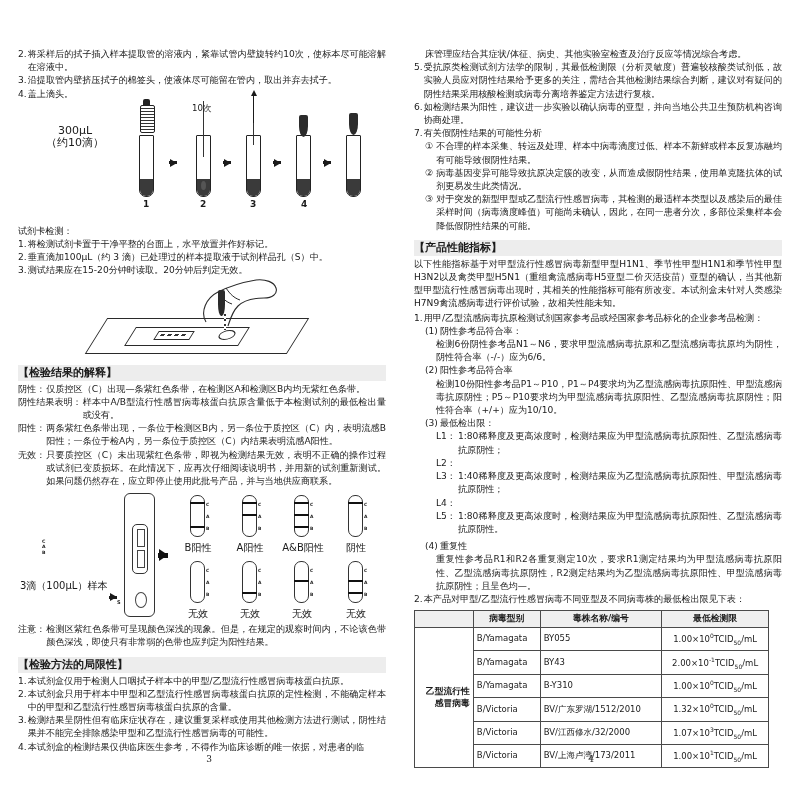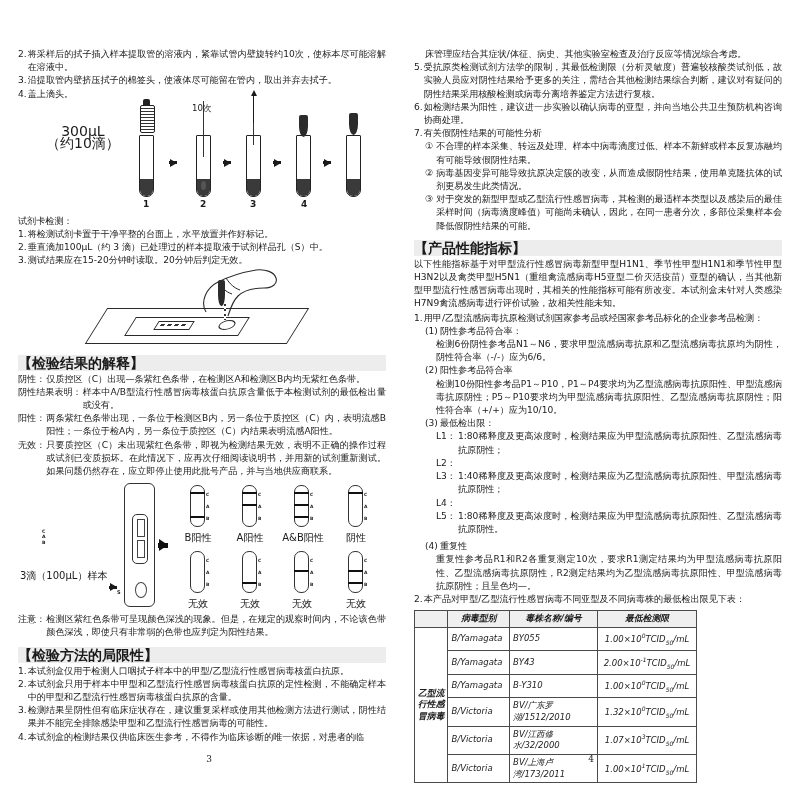--- a/index.html
+++ b/index.html
@@ -56,39 +56,39 @@
     white-space: nowrap;
     padding-right: 1px;
   }
   .numitem .bd { flex: 1 1 auto; text-align: justify; }
 
   .indent1 { padding-left: 11px; }
   .indent2 { padding-left: 22px; }
 
   .sect-header {
     background: #ededed;
-    font-size: 14px;
+    font-size: 11px;
     line-height: 14px;
     font-weight: bold;
     padding: 1px 2px 1px 0px;
     margin: 7px 0 2px 0;
   }
 
   .fig { position: relative; }
 
   
   .fig-tubes {
     position: relative;
     height: 100px;
     margin: 6px 0 4px 0;
   }
   .vol-label {
     position: absolute;
     left: 28px; top: 18px;
-    font-size: 14px;
+    font-size: 11px;
     line-height: 12px;
     text-align: center;
   }
   .tube {
     position: absolute;
     width: 15px;
     height: 62px;
     border: 1.1px solid #222;
     border-radius: 1px 1px 7px 7px;
     box-sizing: border-box;
@@ -325,24 +325,23 @@
   .strip-caption {
     position: absolute;
     font-size: 10px;
     white-space: nowrap;
     text-align: center;
   }
 
   
   table.perf {
     border-collapse: collapse;
-    width: 283px;
+    width: 355px;
     margin-top: 4px;
     font-size: 8.5px;
-    font-style: italic;
   }
   table.perf th, table.perf td {
     border: 1px solid #4a4a4a;
     padding: 2.2px 3px;
     line-height: 11.5px;
   }
   table.perf th {
     background: #efefef;
     font-weight: bold;
     text-align: center;
@@ -428,21 +427,21 @@
         <div class="dropper" style="left:281px; top:8px;"></div>
         <div class="tubenum" style="left:283px; top:92px;">4</div>
         <div class="arrow-r" style="left:306px; top:52px;"></div>
 
         <div class="tube" style="left:328px; top:28px;">
           <div class="liquid"></div>
         </div>
         <div class="dropper" style="left:331px; top:6px;"></div>
       </div>
 
-      <div class="ln" style="margin-top:8px;">试剂卡检测：</div>
+      <div class="ln" style="margin-top:18px;">试剂卡检测：</div>
 
       <div class="numitem">
         <span class="mk">1.</span>
         <span class="bd">将检测试剂卡置于干净平整的台面上，水平放置并作好标记。</span>
       </div>
       <div class="numitem">
         <span class="mk">2.</span>
         <span class="bd">垂直滴加100μL（约 3 滴）已处理过的样本提取液于试剂样品孔（S）中。</span>
       </div>
       <div class="numitem">

